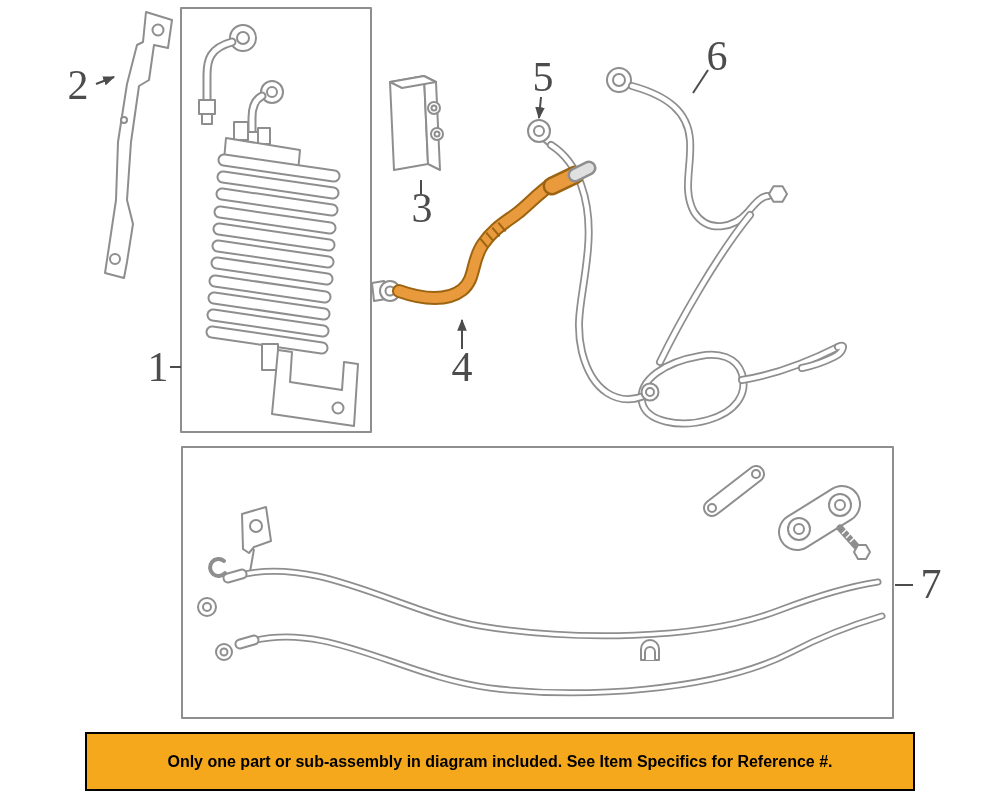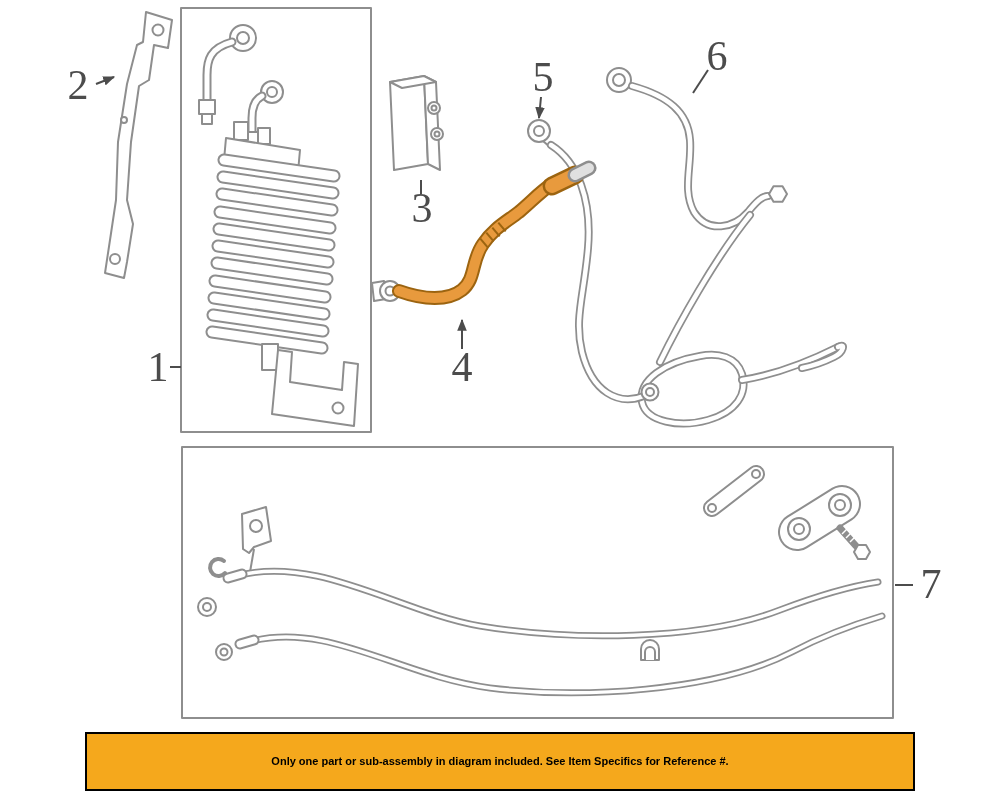--- a/index.html
+++ b/index.html
@@ -45,21 +45,21 @@
     font-family:"Liberation Serif",serif;font-size:42px;color:var(--label-text);
     line-height:1;user-select:none;
   }
   .banner{
     position:absolute;left:85px;top:732px;width:830px;height:59px;
     background:var(--banner-background);border:2px solid var(--banner-border);
     display:flex;flex-direction:column;align-items:center;justify-content:center;
     gap:1px;
   }
   .banner .bline{
-    color:var(--banner-text);font-weight:700;font-size:11px;line-height:1.45;
+    color:var(--banner-text);font-weight:700;font-size:16px;line-height:1.45;
     white-space:nowrap;text-align:center;
   }
 </style>
 </head>
 <body>
 
 <div class="stage">
 
   <svg class="art" width="1000" height="798" viewBox="0 0 1000 798">
     <defs>

